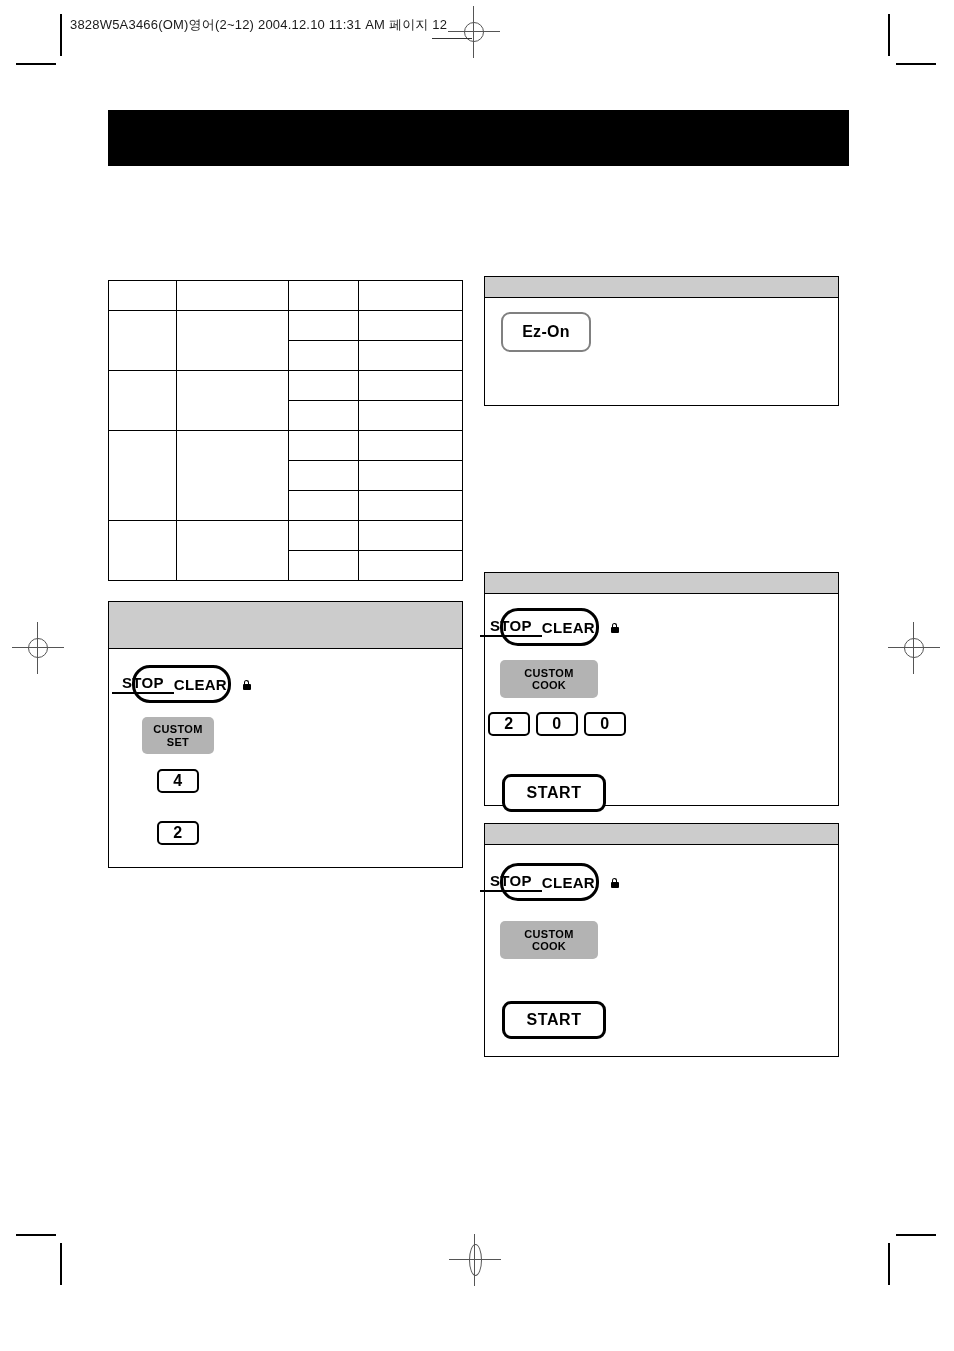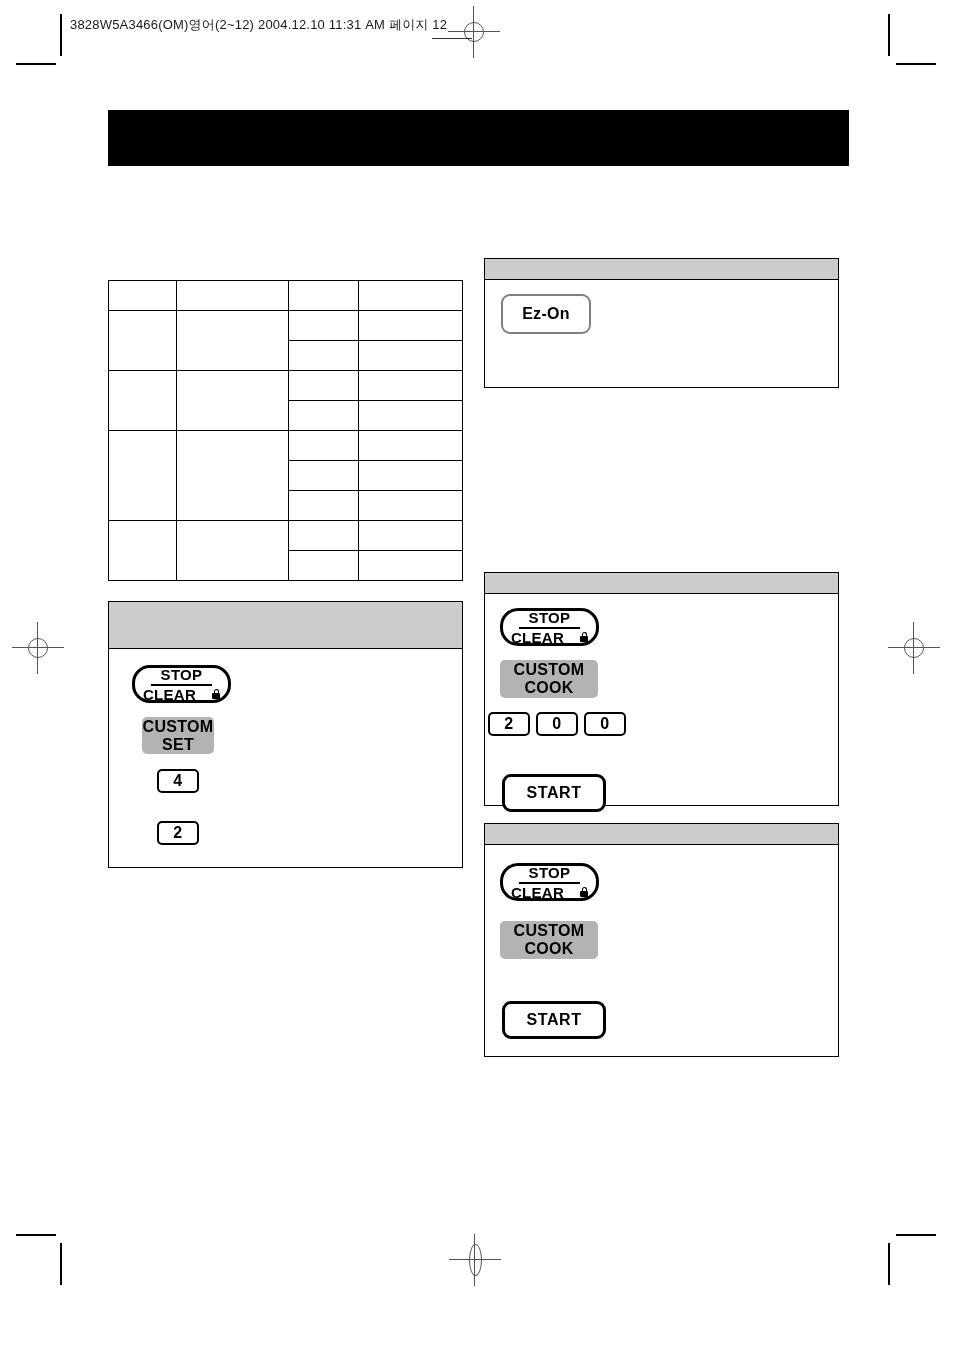--- a/index.html
+++ b/index.html
@@ -145,21 +145,21 @@
     font-size: 11px;
     color: #cccccc;
     line-height: 1;
   }
   .panel-body {
     position: relative;
     width: 100%;
   }
 
   
-  #panel-ezon      { left: 484px; top: 258px;  width: 355px; height: 130px; }
+  #panel-ezon      { left: 484px; top: 276px;  width: 355px; height: 130px; }
   #panel-ezon .panel-head   { height: 21px; }
   #panel-ezon .panel-body   { height: 107px; }
 
   #panel-custom-set { left: 108px; top: 601px; width: 355px; height: 267px; }
   #panel-custom-set .panel-head { height: 47px; }
   #panel-custom-set .panel-body { height: 218px; }
 
   #panel-custom-cook-200 { left: 484px; top: 572px; width: 355px; height: 234px; }
   #panel-custom-cook-200 .panel-head { height: 21px; }
   #panel-custom-cook-200 .panel-body { height: 211px; }
@@ -178,21 +178,21 @@
     font-family: "Liberation Sans", sans-serif;
     font-weight: bold;
     color: #000000;
     background: #ffffff;
   }
 
   
   .key-stopclear {
     border: 3px solid #000000;
     border-radius: 18px;
-    flex-direction: column;
+    flex-direction: row;
     padding: 2px 0 1px 0;
   }
   .key-stopclear .k-stop {
     font-size: 15px;
     letter-spacing: 0.3px;
     line-height: 1.05;
     padding: 0 10px 1px 10px;
     border-bottom: 2px solid #000000;
   }
   .key-stopclear .k-clear-row {
@@ -235,21 +235,21 @@
 
   
   .key-custom {
     background: #b3b3b3;
     border: none;
     border-radius: 5px;
     flex-direction: column;
     line-height: 1.1;
   }
   .key-custom span {
-    font-size: 16px;
+    font-size: 11px;
     letter-spacing: 0.3px;
   }
 
   
   .key-num {
     border: 2px solid #000000;
     border-radius: 5px;
     font-size: 16px;
     letter-spacing: 0.5px;
   }

